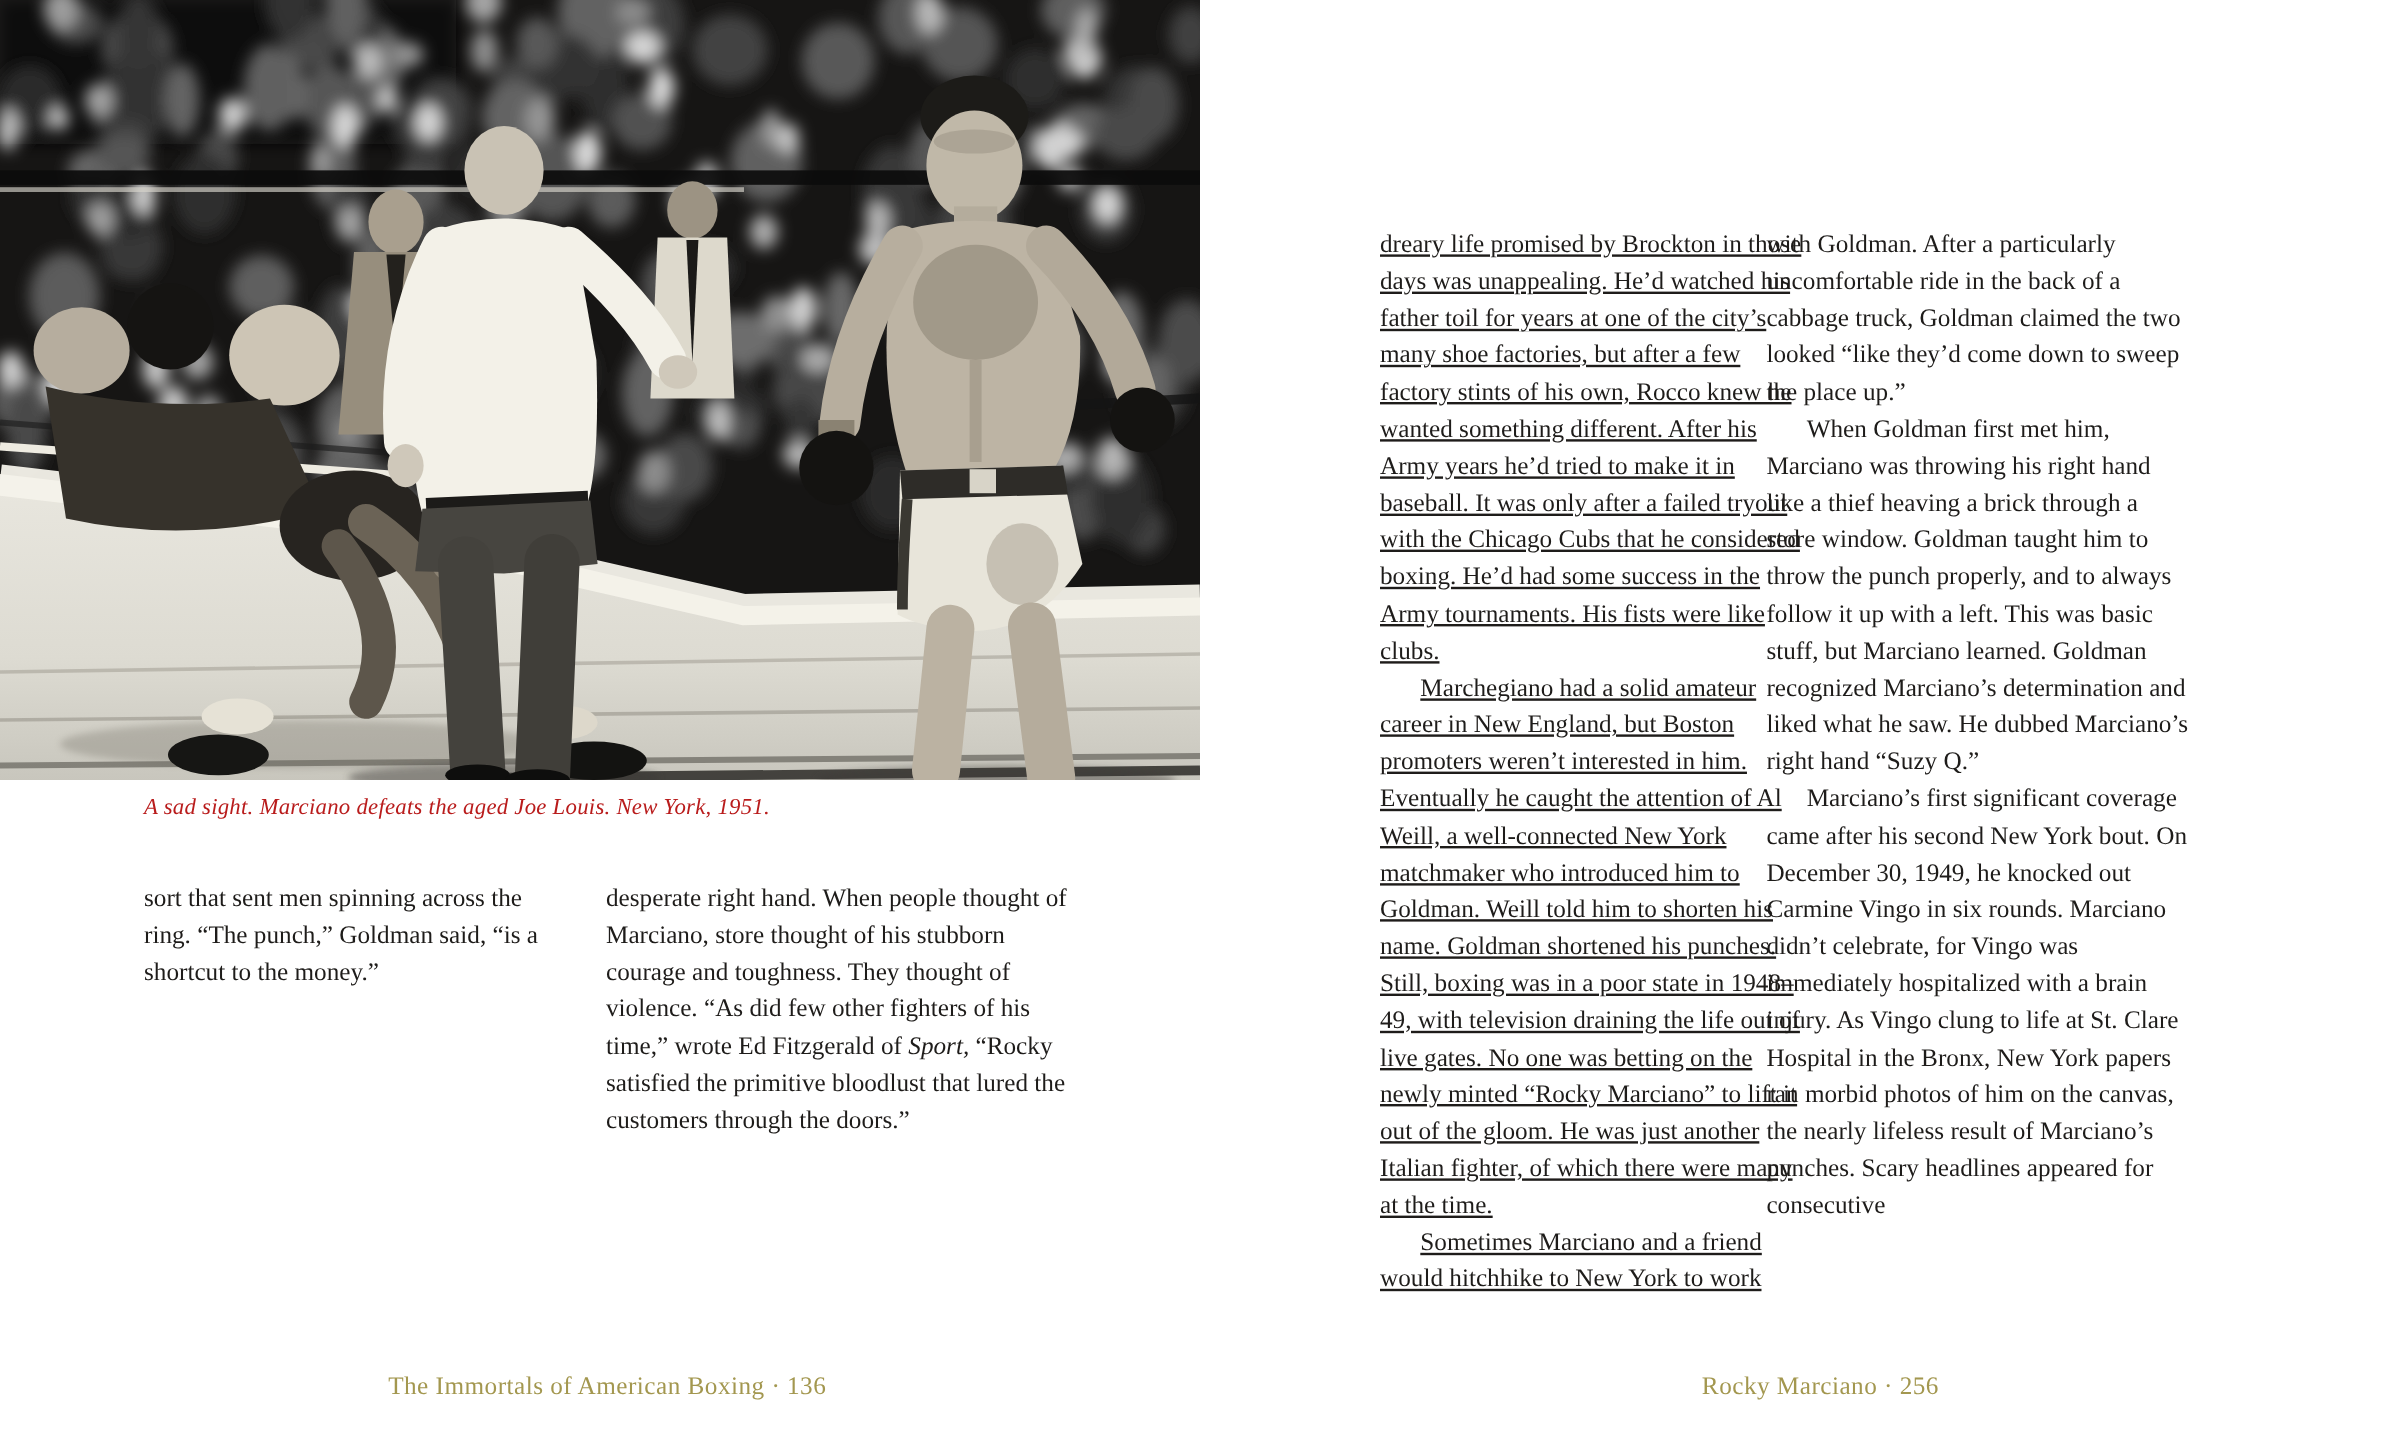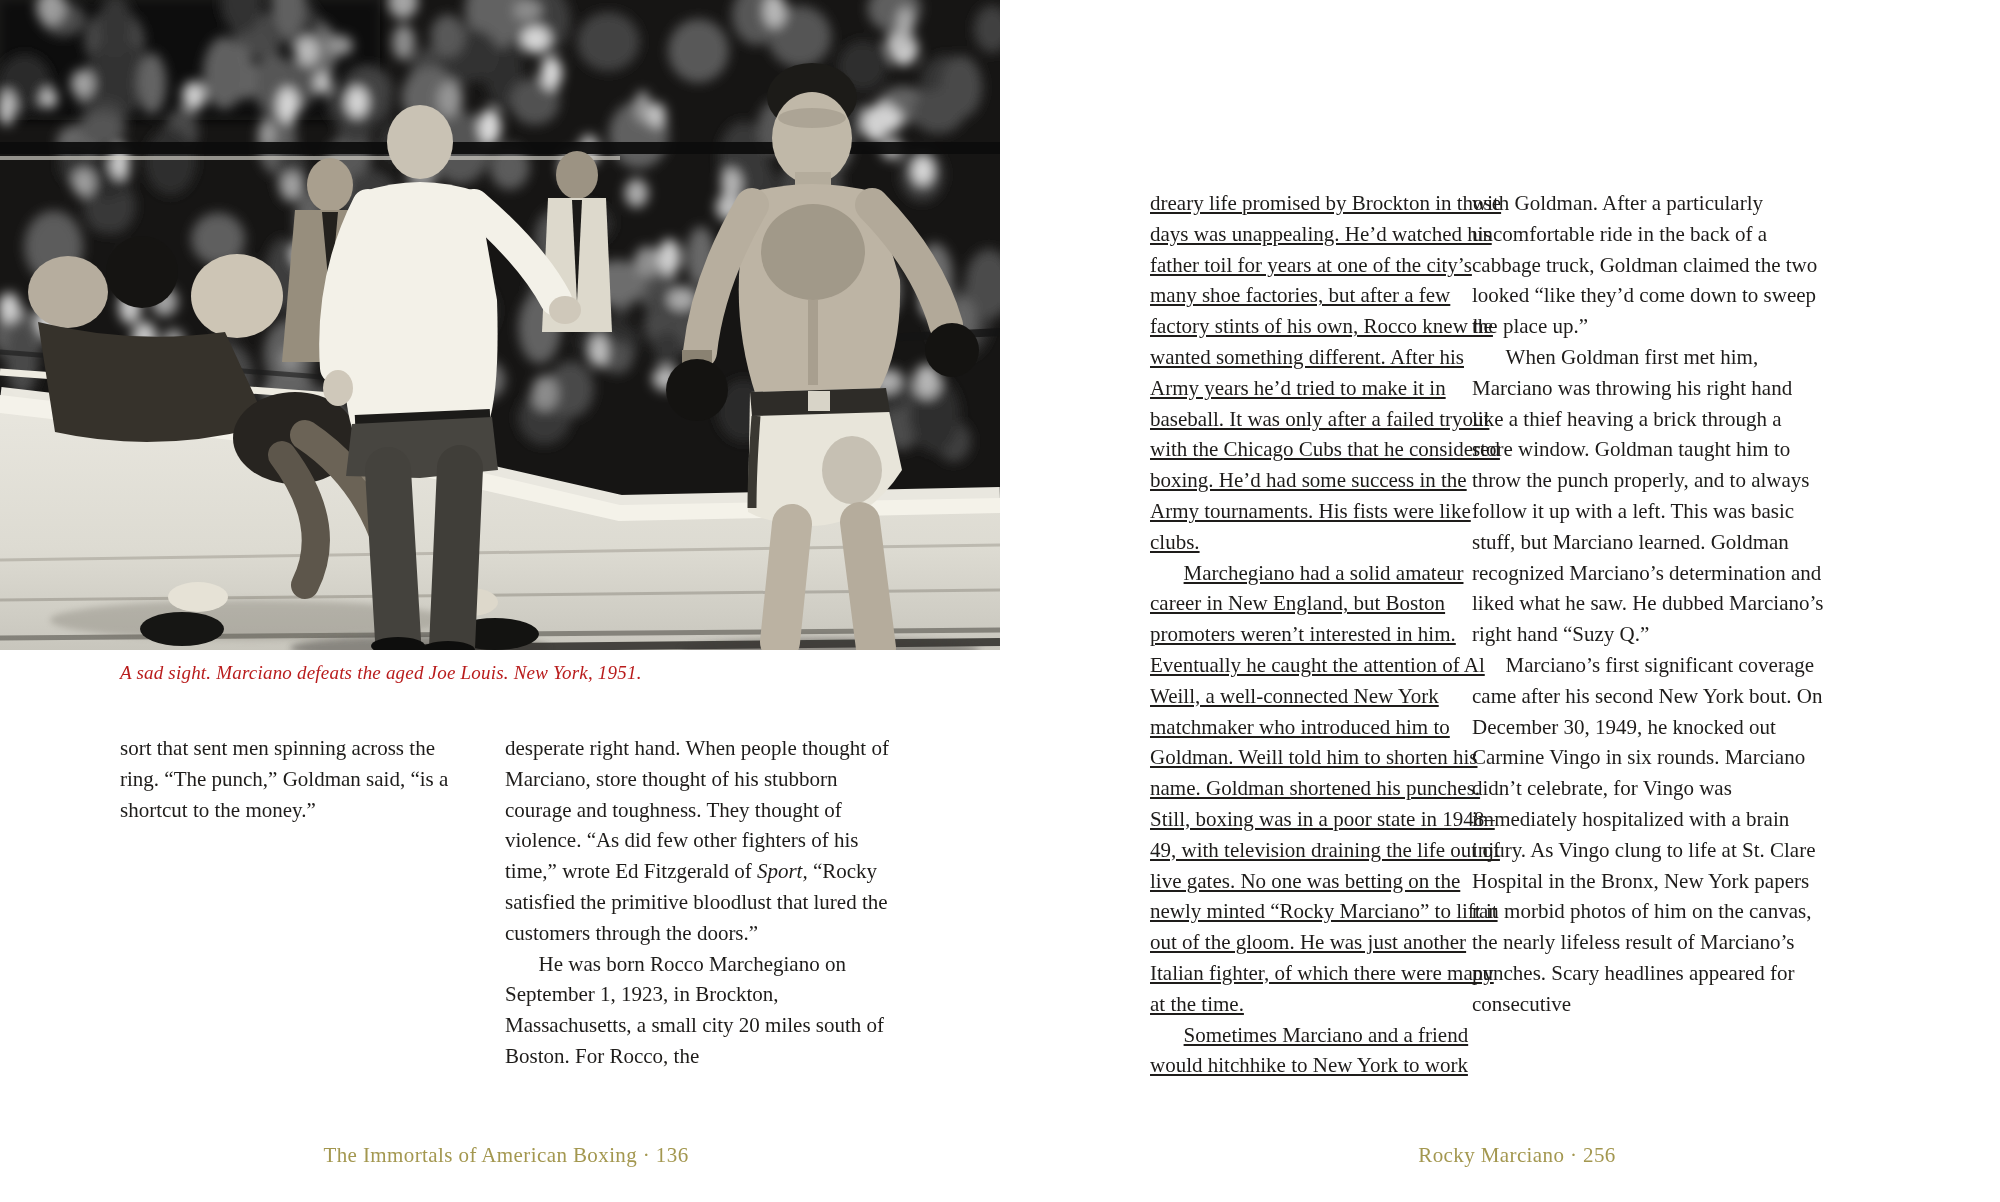--- a/index.html
+++ b/index.html
@@ -360,21 +360,20 @@
   </div>
 
   <div class="caption">A sad sight. Marciano defeats the aged Joe Louis. New York, 1951.</div>
 
   <div class="col" id="l-col1">
     <p class="cont">sort that sent men spinning across the ring. “The punch,” Goldman said, “is a shortcut to the money.”</p>
   </div>
 
   <div class="col" id="l-col2">
     <p class="cont"><span>desperate right hand. When people thought of Marciano, store thought of his stubborn courage and toughness. They thought of violence. “As did few other fighters of his time,” wrote Ed Fitzgerald of </span><span class="ital">Sport,</span><span> “Rocky satisfied the primitive bloodlust that lured the customers through the doors.”</span></p>
-    <p>He was born Rocco Marchegiano on September 1, 1923, in Brockton, Massachusetts, a small city 20 miles south of Boston. For Rocco, the</p>
   </div>
 
   <div class="footer" id="l-footer">The Immortals of American Boxing · 136</div>
 </div>
 
 <div>
 
   <div class="col" id="r-col1">
     <p class="cont">dreary life promised by Brockton in those days was unappealing. He’d watched his father toil for years at one of the city’s many shoe factories, but after a few factory stints of his own, Rocco knew he wanted something different. After his Army years he’d tried to make it in baseball. It was only after a failed tryout with the Chicago Cubs that he considered boxing. He’d had some success in the Army tournaments. His fists were like clubs.</p>
     <p>Marchegiano had a solid amateur career in New England, but Boston promoters weren’t interested in him. Eventually he caught the attention of Al Weill, a well-connected New York matchmaker who introduced him to Goldman. Weill told him to shorten his name. Goldman shortened his punches. Still, boxing was in a poor state in 1948–49, with television draining the life out of live gates. No one was betting on the newly minted “Rocky Marciano” to lift it out of the gloom. He was just another Italian fighter, of which there were many at the time.</p>

